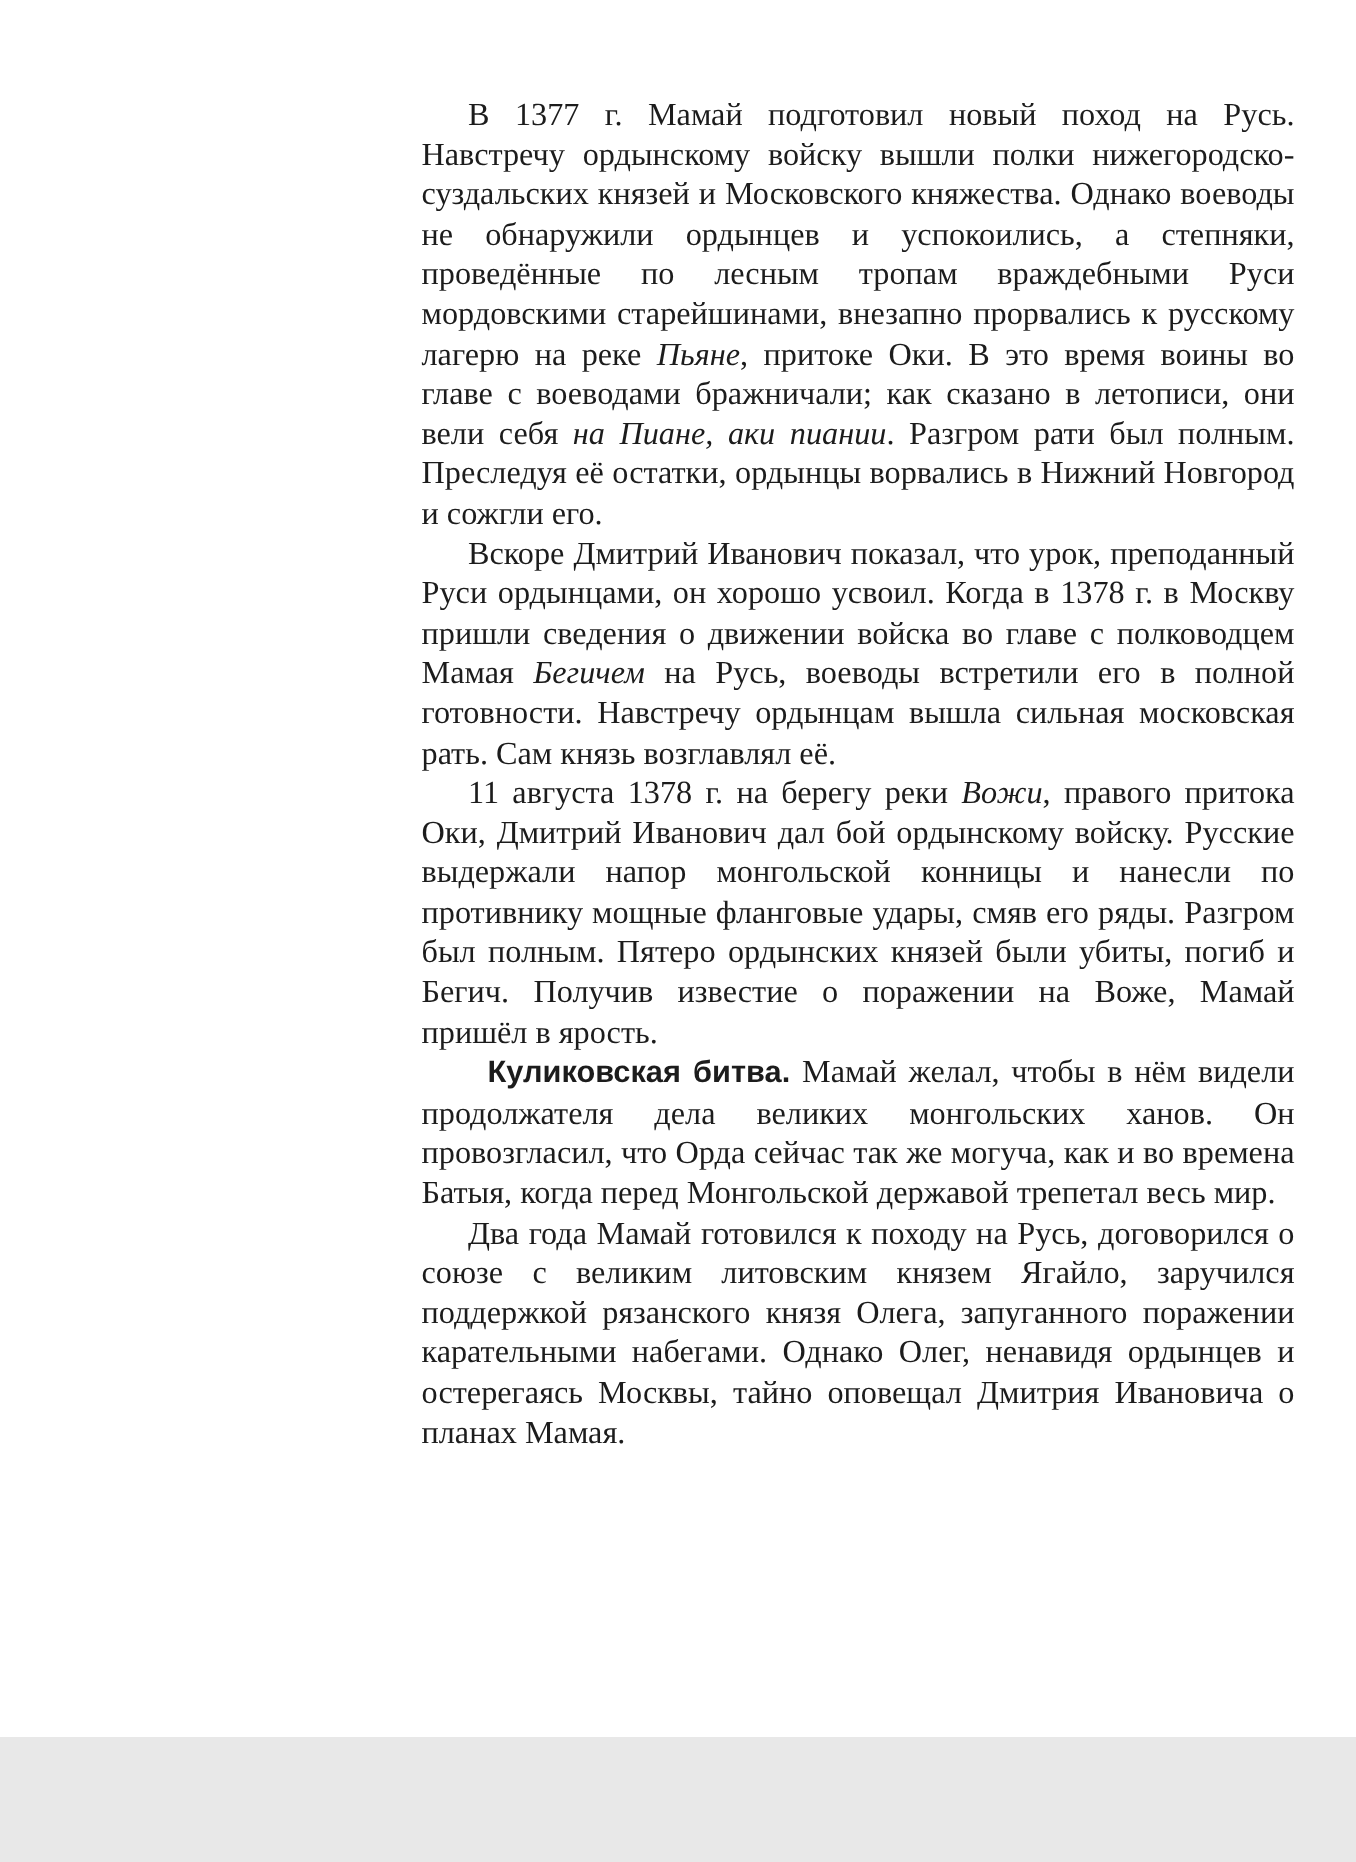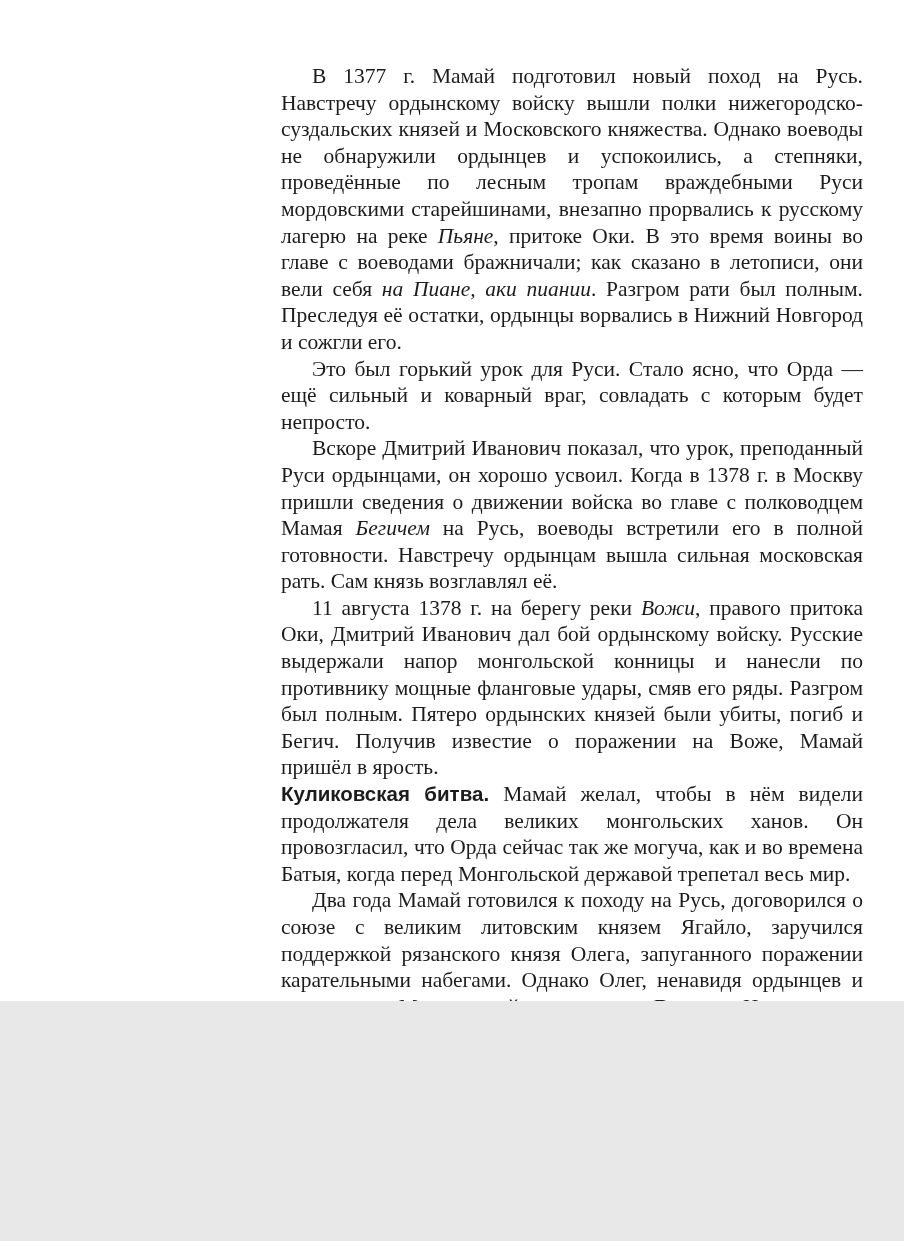--- a/index.html
+++ b/index.html
@@ -3,21 +3,21 @@
 <meta charset="utf-8">
 <style>
   html, body {
     margin: 0;
     padding: 0;
     background: #e8e8e8;
   }
   .scan-page {
     position: relative;
     width: 904px;
-    height: 1001px;
+    height: 1158px;
     background: #ffffff;
     overflow: hidden;
     font-family: "Liberation Serif", serif;
     color: #1c1c1c;
   }
   .text-block {
     position: absolute;
     left: 281px;
     top: 63px;
     width: 582px;
@@ -38,36 +38,36 @@
     font-style: normal;
     font-weight: normal;
   }
   .run-italic {
     font-style: italic;
   }
   .run-bold-sans {
     font-family: "Liberation Sans", sans-serif;
     font-weight: 700;
     font-size: 20.5px;
+    margin-left: 44px;
   }
   .page-number {
     position: absolute;
     left: 281px;
     top: 1156px;
     font-size: 22px;
     letter-spacing: 1px;
     color: #1c1c1c;
   }
 </style>
 </head>
 <body>
 
 <div class="scan-page">
   <div class="text-block" lang="ru">
       <p class="indented"><span class="run-normal">В 1377 г. Мамай подготовил новый поход на Русь. Навстречу ордынскому войску вышли полки нижегородско-суздальских князей и Московского княжества. Однако воеводы не обнаружили ордынцев и успокоились, а степняки, проведённые по лесным тропам враждебными Руси мордовскими старейшинами, внезапно прорвались к русскому лагерю на реке </span><span class="run-italic">Пьяне</span><span class="run-normal">, притоке Оки. В это время воины во главе с воеводами бражничали; как сказано в летописи, они вели себя </span><span class="run-italic">на Пиане, аки пиании</span><span class="run-normal">. Разгром рати был полным. Преследуя её остатки, ордынцы ворвались в Нижний Новгород и сожгли его.</span></p>
-      <p class="indented"><span class="run-normal">Это был горький урок для Руси. Стало ясно, что Орда — ещё сильный и коварный враг, совладать с которым будет непросто.</span></p>
       <p class="indented"><span class="run-normal">Вскоре Дмитрий Иванович показал, что урок, преподанный Руси ордынцами, он хорошо усвоил. Когда в 1378 г. в Москву пришли сведения о движении войска во главе с полководцем Мамая </span><span class="run-italic">Бегичем</span><span class="run-normal"> на Русь, воеводы встретили его в полной готовности. Навстречу ордынцам вышла сильная московская рать. Сам князь возглавлял её.</span></p>
       <p class="indented"><span class="run-normal">11 августа 1378 г. на берегу реки </span><span class="run-italic">Вожи</span><span class="run-normal">, правого притока Оки, Дмитрий Иванович дал бой ордынскому войску. Русские выдержали напор монгольской конницы и нанесли по противнику мощные фланговые удары, смяв его ряды. Разгром был полным. Пятеро ордынских князей были убиты, погиб и Бегич. Получив известие о поражении на Воже, Мамай пришёл в ярость.</span></p>
       <p class=""><span class="run-bold-sans">Куликовская битва.</span><span class="run-normal"> Мамай желал, чтобы в нём видели продолжателя дела великих монгольских ханов. Он провозгласил, что Орда сейчас так же могуча, как и во времена Батыя, когда перед Монгольской державой трепетал весь мир.</span></p>
       <p class="indented"><span class="run-normal">Два года Мамай готовился к походу на Русь, договорился о союзе с великим литовским князем Ягайло, заручился поддержкой рязанского князя Олега, запуганного поражении карательными набегами. Однако Олег, ненавидя ордынцев и остерегаясь Москвы, тайно оповещал Дмитрия Ивановича о планах Мамая.</span></p>
     </div>
   <div class="page-number">265</div>
 </div>
 
 </body></html>

